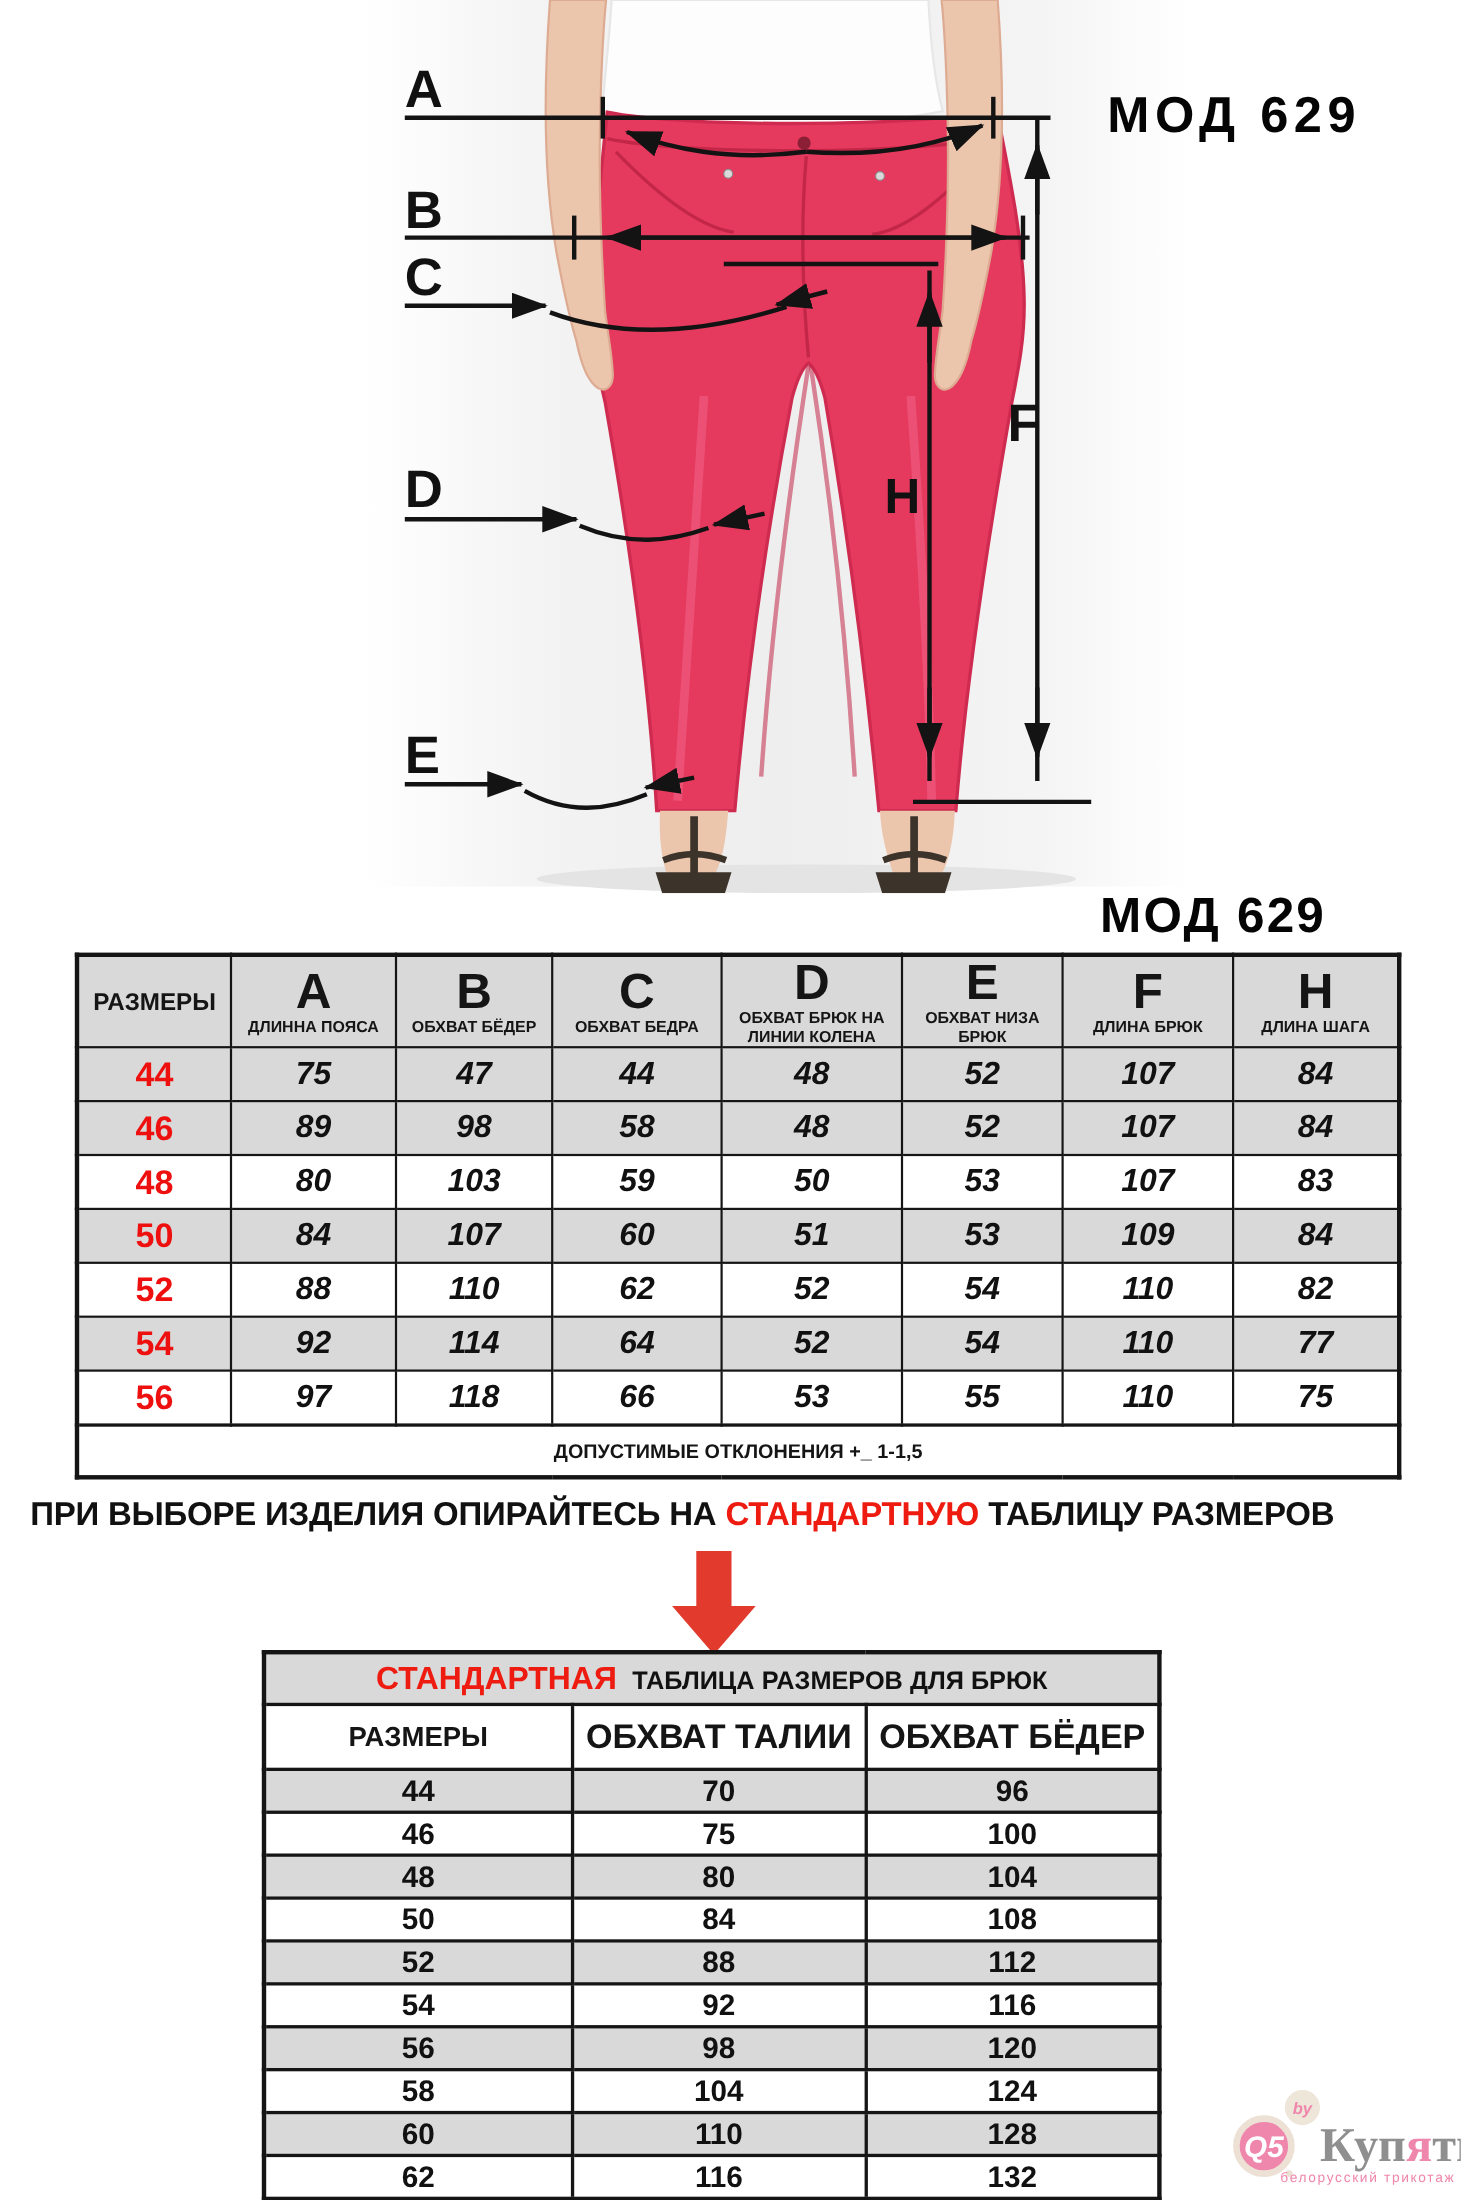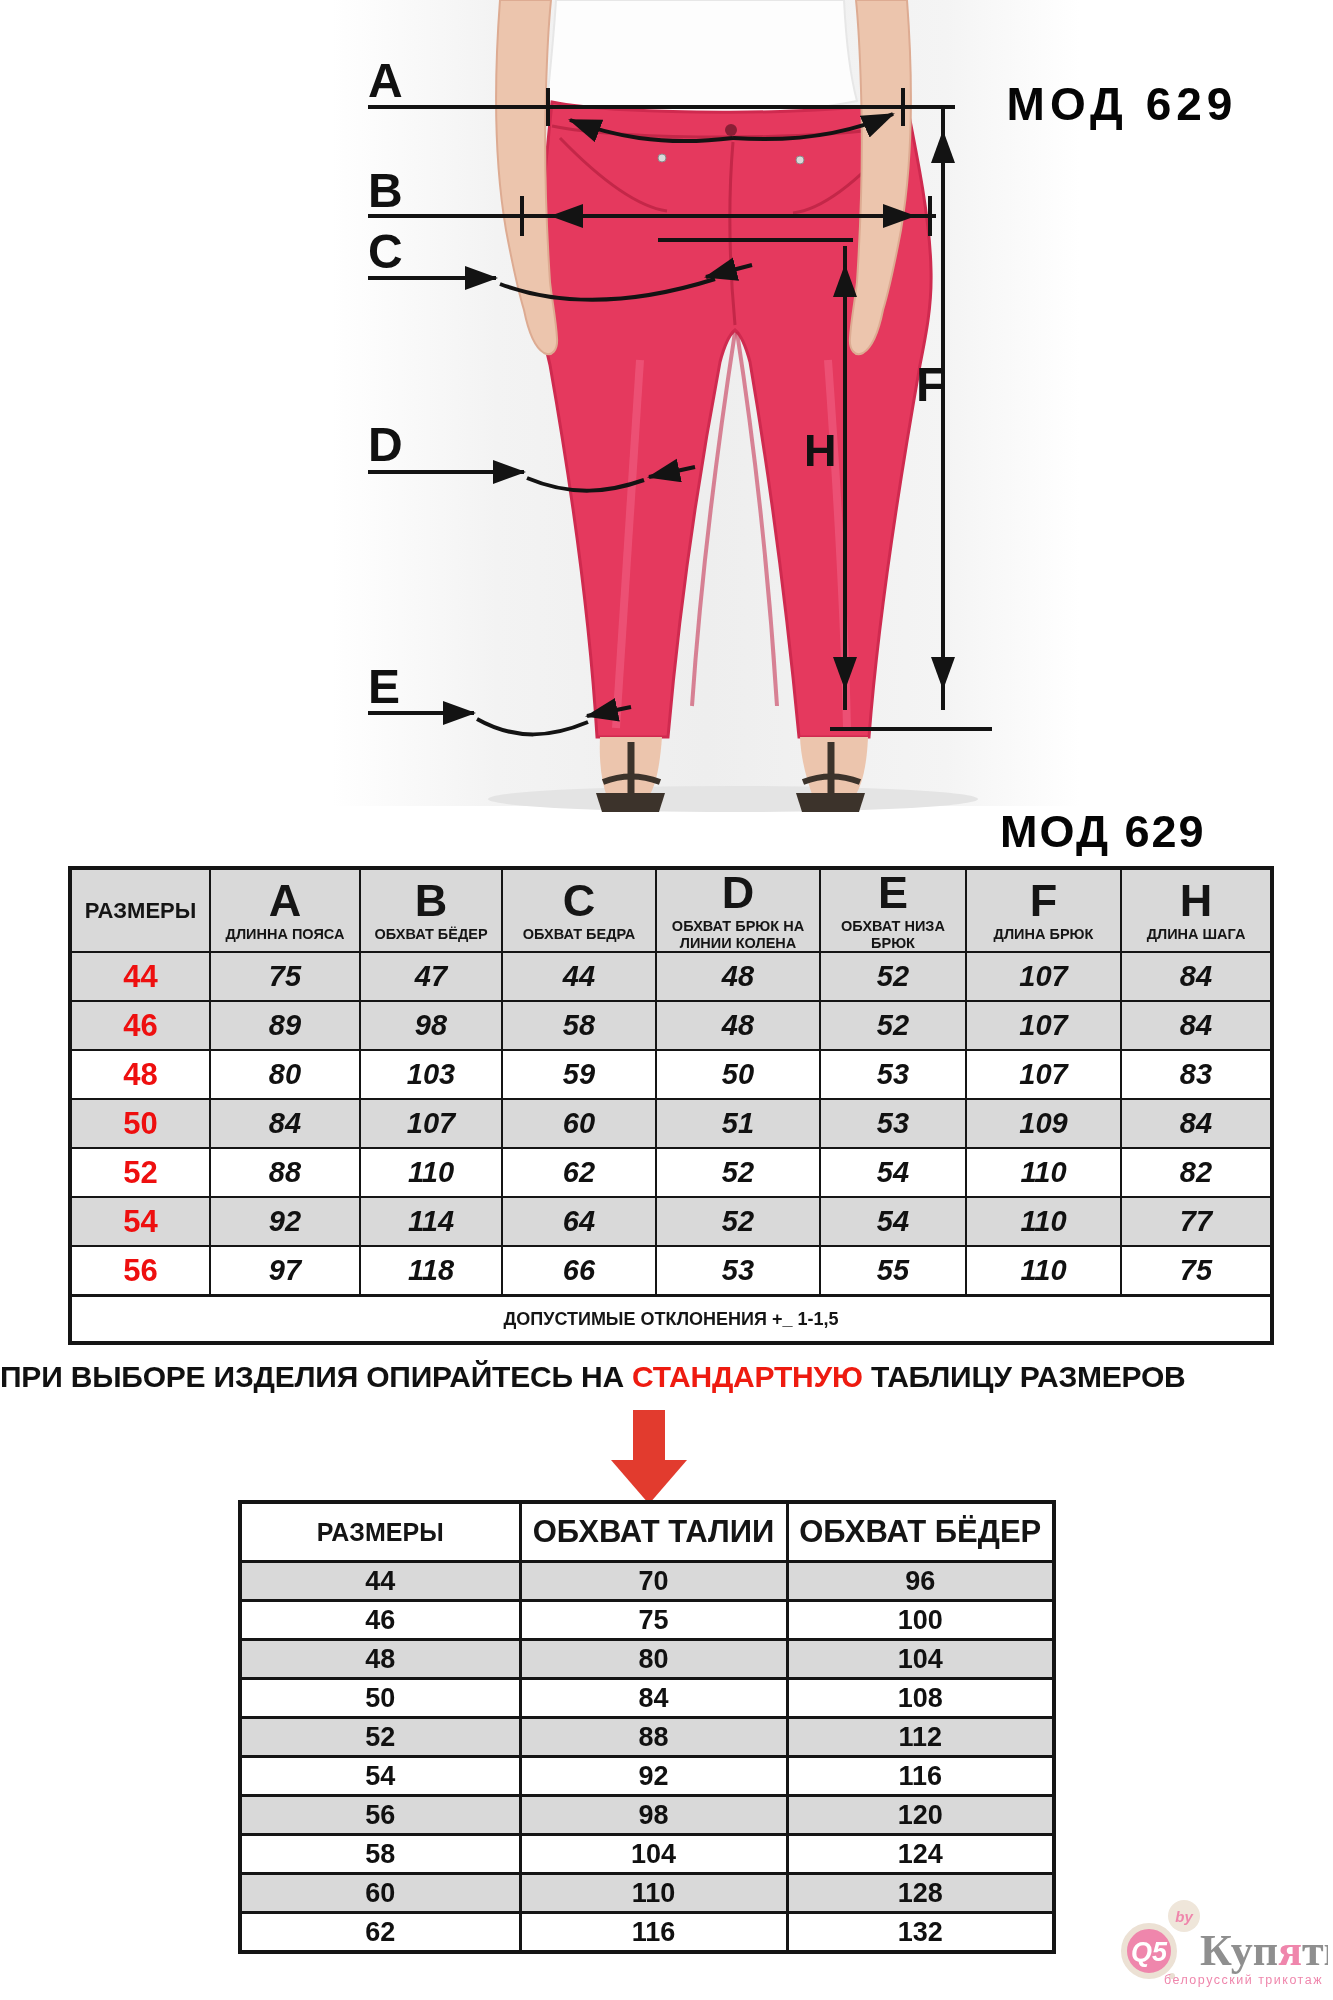--- a/index.html
+++ b/index.html
@@ -24,21 +24,21 @@
   #table1 thead th{height:78px;background:#d9d9d9;}
   #table1 .sizes-th{font-size:22px;font-weight:700;}
   #table1 .letter{font-size:45px;font-weight:800;line-height:1;}
   #table1 .cname{font-size:14.5px;font-weight:700;line-height:1.15;margin-top:3px;padding:0 4px;}
   #table1 tbody td{height:47px;font-size:29px;font-weight:700;font-style:italic;color:#111;}
   #table1 tbody td.size{font-style:normal;color:#ee0f0f;font-size:31px;font-weight:800;}
   #table1 tr.shaded{background:#d9d9d9;}
   #table1 tfoot td{height:44px;font-size:18px;font-weight:700;border-top-width:3px;}
 
   
-  #notice{position:absolute;left:0;top:1360px;width:1213px;text-align:left;
+  #notice{position:absolute;left:0;top:1360px;width:1213px;text-align:right;
           font-size:30px;font-weight:800;letter-spacing:-.2px;color:#111;white-space:nowrap;}
   #notice .red{color:#ee1b10;}
   #down-arrow{position:absolute;left:611px;top:1410px;width:76px;height:96px;}
   #down-arrow .shaft{width:32px;height:50px;background:#e23b2e;margin:0 auto;}
   #down-arrow .head{width:0;height:0;border-left:38px solid transparent;
                     border-right:38px solid transparent;border-top:44px solid #e23b2e;}
 
   
   #table2{position:absolute;left:238px;top:1500px;width:814px;border-collapse:collapse;
           table-layout:fixed;background:#fff;}
@@ -312,20 +312,25 @@
     <div class="head"></div>
   </div>
 
   <table id="table2">
     <colgroup>
       <col style="width:280px">
         <col style="width:267px">
         <col style="width:267px">
     </colgroup>
     <thead>
+      <tr>
+        <th class="title-cell" colspan="3">
+          <span class="hl">СТАНДАРТНАЯ</span><span class="rest">ТАБЛИЦА РАЗМЕРОВ ДЛЯ БРЮК</span>
+        </th>
+      </tr>
       <tr class="cols">
         <th class="first">РАЗМЕРЫ</th>
         <th>ОБХВАТ ТАЛИИ</th>
         <th>ОБХВАТ БЁДЕР</th>
       </tr>
     </thead>
     <tbody id="t2-body">
         <tr class="shaded">
           <td class="size">44</td>
           <td>70</td>

